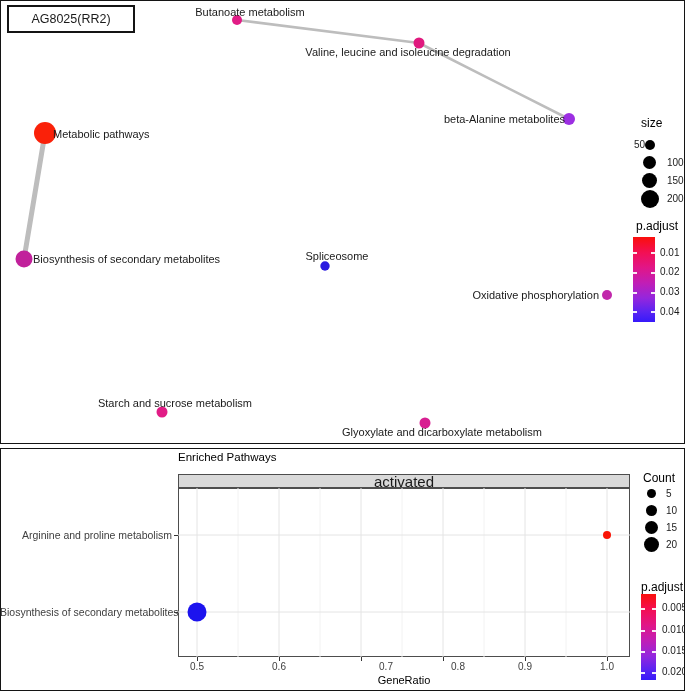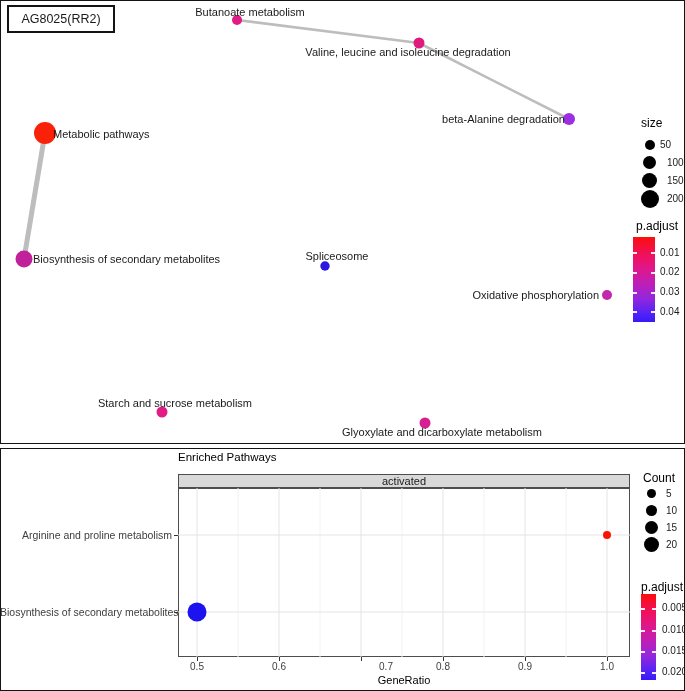--- a/index.html
+++ b/index.html
@@ -3,38 +3,38 @@
 <meta charset="utf-8">
 <style>
   html,body{margin:0;padding:0;background:#fff;}
   .fig{position:relative;width:685px;height:691px;background:#fff;
        font-family:"Liberation Sans",sans-serif;color:#1a1a1a;overflow:hidden;}
   .panel{position:absolute;background:#fff;border:1.7px solid #141414;box-sizing:border-box;}
   .panel-top{left:0;top:0;width:685px;height:444px;}
   .panel-bottom{left:0;top:448px;width:685px;height:243px;}
   .tag-box{position:absolute;background:#fff;border:2px solid #141414;box-sizing:border-box;
            display:flex;align-items:center;justify-content:center;font-size:12.5px;z-index:5;}
-  .tag-top{left:7px;top:5px;width:108px;height:28px;}
+  .tag-top{left:7px;top:5px;width:128px;height:28px;}
   .tag-bottom{left:2px;top:450px;width:126px;height:31px;}
   svg.layer{position:absolute;pointer-events:none;}
   .node-label{position:absolute;font-size:11px;white-space:nowrap;color:#1a1a1a;z-index:3;}
   .anchor-middle{transform:translate(-50%,-50%);text-align:right;}
   .anchor-start{transform:translate(0,-50%);}
   .anchor-end{transform:translate(-100%,-50%);}
   .legend-title{position:absolute;font-size:12px;color:#000;white-space:nowrap;}
   .llab{position:absolute;font-size:10px;color:#1a1a1a;line-height:12px;white-space:nowrap;}
   .ldot{position:absolute;background:#000;border-radius:50%;}
   .grad{position:absolute;}
   .grad-fill{width:100%;height:100%;
      background:linear-gradient(180deg,#fa0f0b 0%,#f30f53 18%,#e11687 36%,#c11eb5 54%,#9426dd 72%,#5a24f2 88%,#3619fa 100%);}
   .gtick{position:absolute;width:4px;height:1.5px;background:rgba(255,255,255,0.9);}
   .dp-title{position:absolute;left:178px;top:451px;font-size:11.5px;color:#000;}
   .dp-strip{position:absolute;left:178px;top:474px;width:452px;height:14px;background:#d9d9d9;
             border:1px solid #4d4d4d;box-sizing:border-box;display:flex;align-items:center;justify-content:center;
-            font-size:11px;color:#1a1a1a;}
+            font-size:15px;color:#1a1a1a;}
   .dp-panel{position:absolute;left:178px;top:488px;width:452px;height:169px;background:#fff;
             border:1px solid #4d4d4d;box-sizing:border-box;}
   .xtickmark{position:absolute;top:657px;width:1px;height:4px;background:#333;}
   .ytickmark{position:absolute;left:174px;width:4px;height:1px;background:#333;}
   .xticklab{position:absolute;top:661px;transform:translateX(-50%);font-size:10px;color:#404040;}
   .ylab{position:absolute;left:0;width:172px;text-align:right;font-size:10.5px;color:#404040;
         transform:translateY(-50%);white-space:nowrap;}
   .xlabel{position:absolute;left:404px;top:674px;transform:translateX(-50%);font-size:11px;color:#000;}
 </style>
 </head>
@@ -59,36 +59,36 @@
       <circle cx="45" cy="133" r="11" fill="#fa2109"></circle>
       <circle cx="24" cy="259" r="8.5" fill="#c1219b"></circle>
       <circle cx="325" cy="266" r="4.7" fill="#2a1ae0"></circle>
       <circle cx="607" cy="295" r="5" fill="#c128ab"></circle>
       <circle cx="162" cy="412" r="5.5" fill="#e11c86"></circle>
       <circle cx="425" cy="423" r="5.5" fill="#d81f92"></circle>
     </svg>
   <div id="network-labels">
       <div class="node-label anchor-middle" style="left: 250px; top: 12px;">Butanoate metabolism</div>
       <div class="node-label anchor-middle" style="left: 408px; top: 52px;">Valine, leucine and isoleucine degradation</div>
-      <div class="node-label anchor-end" style="left: 565px; top: 119px;">beta-Alanine degradation</div>
+      <div class="node-label anchor-end" style="left: 565px; top: 119px;">beta-Alanine metabolites</div>
       <div class="node-label anchor-start" style="left: 53px; top: 134px;">Metabolic pathways</div>
       <div class="node-label anchor-start" style="left: 33px; top: 259px;">Biosynthesis of secondary metabolites</div>
       <div class="node-label anchor-middle" style="left: 337px; top: 256px;">Spliceosome</div>
       <div class="node-label anchor-end" style="left: 599px; top: 295px;">Oxidative phosphorylation</div>
       <div class="node-label anchor-middle" style="left: 175px; top: 403px;">Starch and sucrose metabolism</div>
       <div class="node-label anchor-middle" style="left: 414px; top: 432px; margin-left: 28px;">Glyoxylate and dicarboxylate metabolism</div>
     </div>
 
   <div>
     <div class="legend-title" style="left:641px;top:116px;">size</div>
     <span class="ldot" style="left:645px;top:140px;width:10px;height:10px;"></span>
     <span class="ldot" style="left:643px;top:156px;width:13px;height:13px;"></span>
     <span class="ldot" style="left:642px;top:173px;width:15px;height:15px;"></span>
     <span class="ldot" style="left:641px;top:190px;width:18px;height:18px;"></span>
-    <span class="llab" style="left:660px;top:139px;text-align:center;">50</span>
+    <span class="llab" style="left:634px;top:139px;text-align:center;">50</span>
     <span class="llab" style="left:667px;top:157px;">100</span>
     <span class="llab" style="left:667px;top:175px;">150</span>
     <span class="llab" style="left:667px;top:193px;">200</span>
   </div>
 
   <div>
     <div class="legend-title" style="left:636px;top:219px;">p.adjust</div>
     <div class="grad" style="left:633px;top:237px;width:22px;height:85px;">
       <div class="grad-fill"></div>
       <span class="gtick" style="left:0;top:15px;"></span>
@@ -131,21 +131,21 @@
 
   <span class="xtickmark" style="left:197px;"></span>
   <span class="xtickmark" style="left:279px;"></span>
   <span class="xtickmark" style="left:361px;"></span>
   <span class="xtickmark" style="left:443px;"></span>
   <span class="xtickmark" style="left:525px;"></span>
   <span class="xtickmark" style="left:607px;"></span>
   <span class="xticklab" style="left:197px;">0.5</span>
   <span class="xticklab" style="left:279px;">0.6</span>
   <span class="xticklab" style="left:342px;margin-left:44px;">0.7</span>
-  <span class="xticklab" style="left:443px;">0.8</span>
+  <span class="xticklab" style="left:458px;">0.8</span>
   <span class="xticklab" style="left:525px;">0.9</span>
   <span class="xticklab" style="left:607px;">1.0</span>
   <div class="xlabel">GeneRatio</div>
 
   <span class="ytickmark" style="top:535px;"></span>
   <span class="ytickmark" style="top:612px;"></span>
   <div class="ylab" style="top:535px;">Arginine and proline metabolism</div>
   <div class="ylab" style="top:612px;">Biosynthesis of secondary metabolites</div>
 
   <div>

